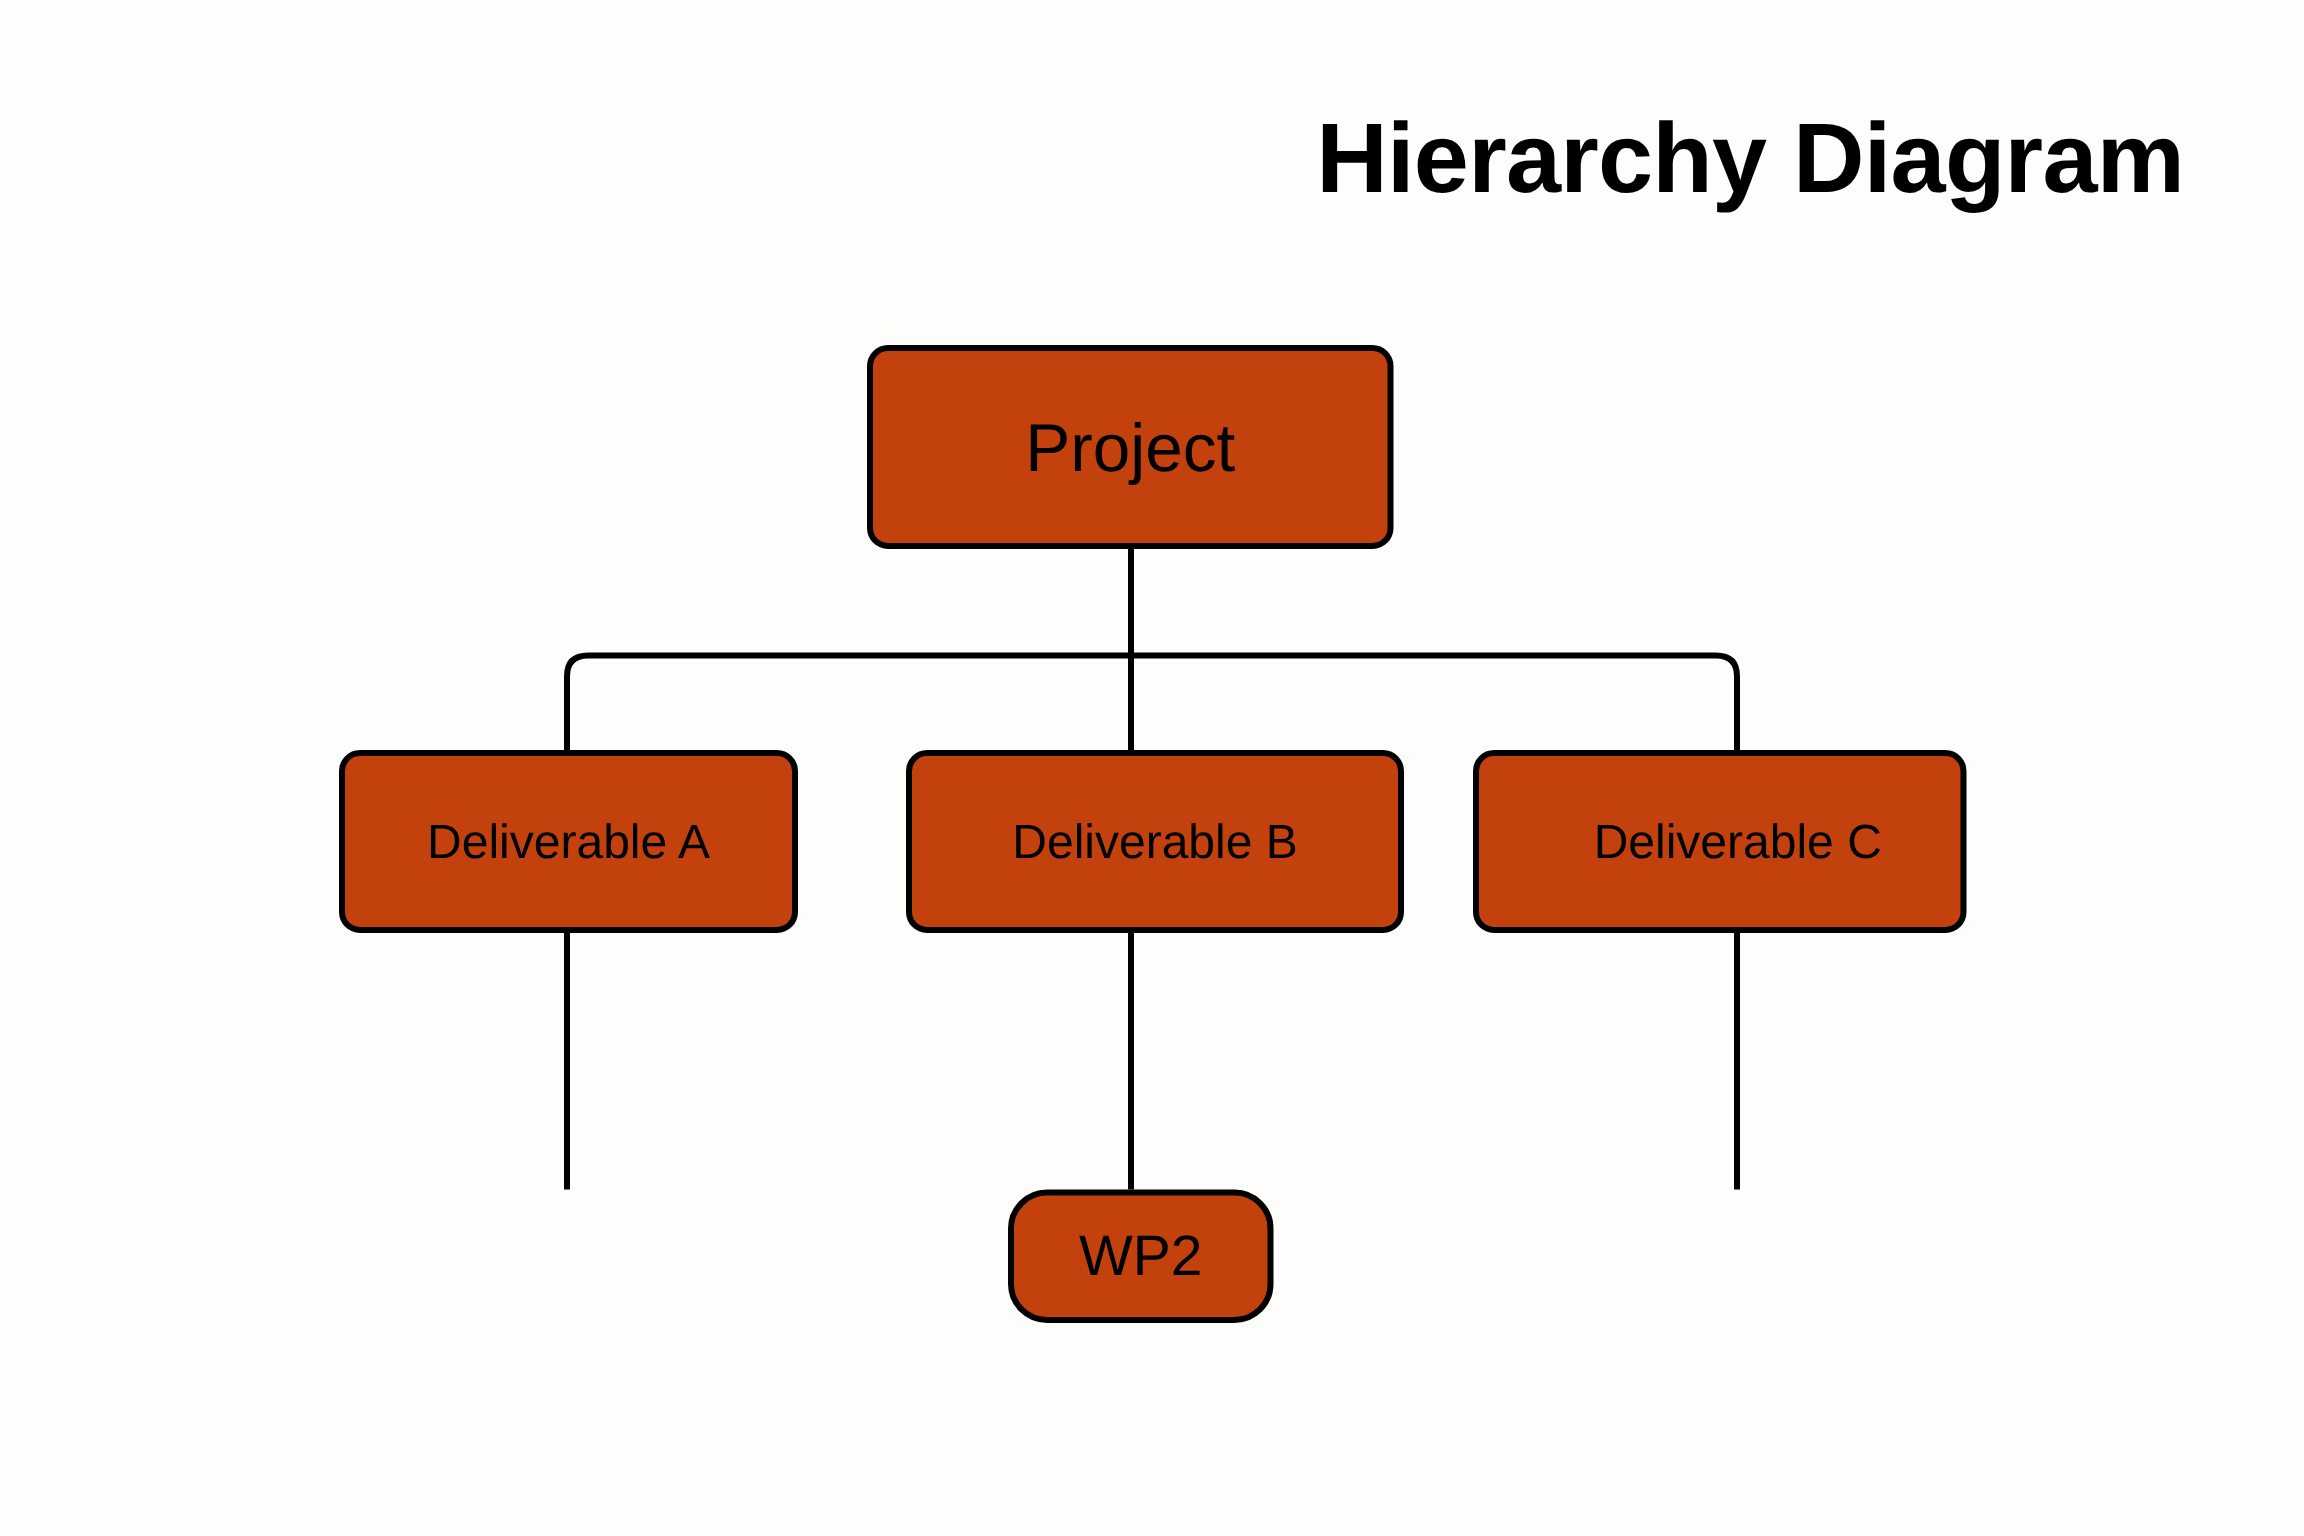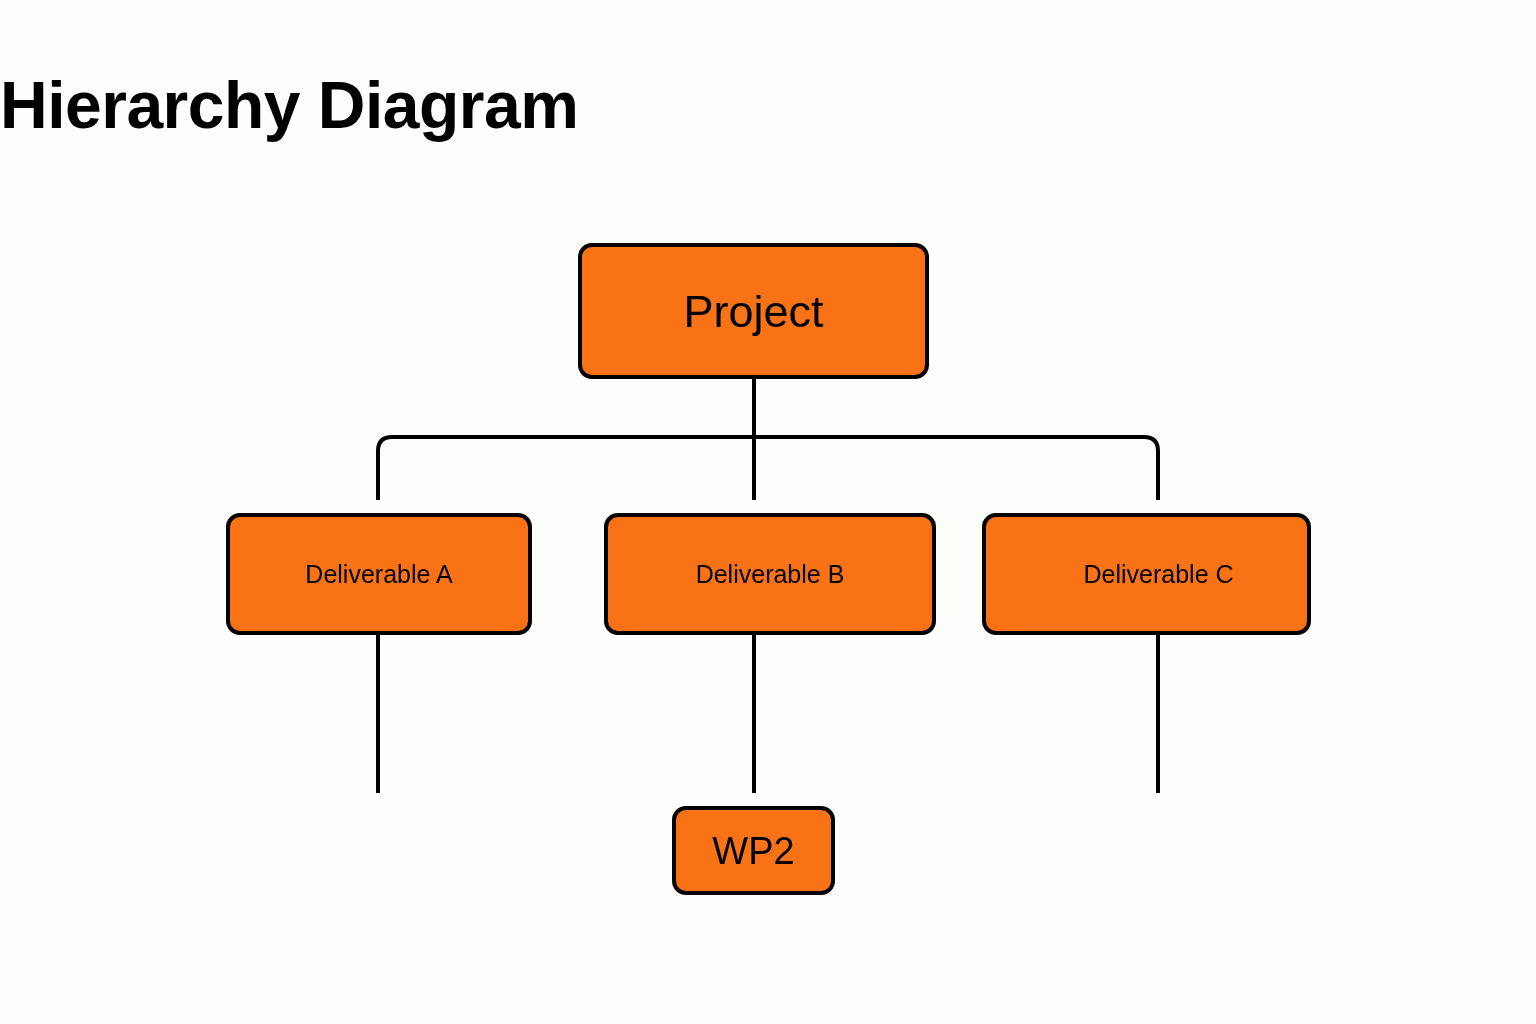--- a/index.html
+++ b/index.html
@@ -16,49 +16,48 @@
   #stage {
     position: relative;
     width: 1536px;
     height: 1024px;
   }
   #title {
     position: absolute;
     left: 0;
     top: 72px;
     width: 1456px;
-    text-align: left;
+    text-align: right;
     font-size: 66px;
     font-weight: bold;
     color: #000000;
     letter-spacing: -0.5px;
     line-height: 1;
   }
   #edges {
     position: absolute;
     left: 0;
     top: 0;
     width: 1536px;
     height: 1024px;
   }
   .node {
     position: absolute;
     box-sizing: border-box;
-    background: #f97316;
+    background: #c2410c;
     border: 4px solid #000000;
     border-radius: 14px;
     display: flex;
     align-items: center;
     justify-content: center;
     color: #000000;
     line-height: 1;
-    margin-top: 13px;
   }
   .node-root   { font-size: 45px; }
-  .node-mid    { font-size: 25px; text-align: right; }
+  .node-mid    { font-size: 32px; text-align: right; }
   .node-leaf   { font-size: 38px; }
 </style>
 </head>
 <body>
 
 <div id="stage">
 
   <div id="title">Hierarchy Diagram</div>
 
   <svg id="edges" viewBox="0 0 1536 1024" xmlns="http://www.w3.org/2000/svg">
@@ -82,18 +81,18 @@
 
   <div class="node node-mid" style="left:604px; top:500px; width:332px; height:122px;">
     <span>Deliverable B</span>
   </div>
 
   <div class="node node-mid" style="left:982px; top:500px; width:329px; height:122px;padding-left:24px;">
     <span>Deliverable C</span>
   </div>
 
 
-  <div class="node node-leaf" style="left:672px; top:793px; width:163px; height:89px;">
+  <div class="node node-leaf" style="left:672px; top:793px; width:177px; height:89px;border-radius:26px;">
     <span>WP2</span>
   </div>
 
 
 </div>
 
 </body></html>

